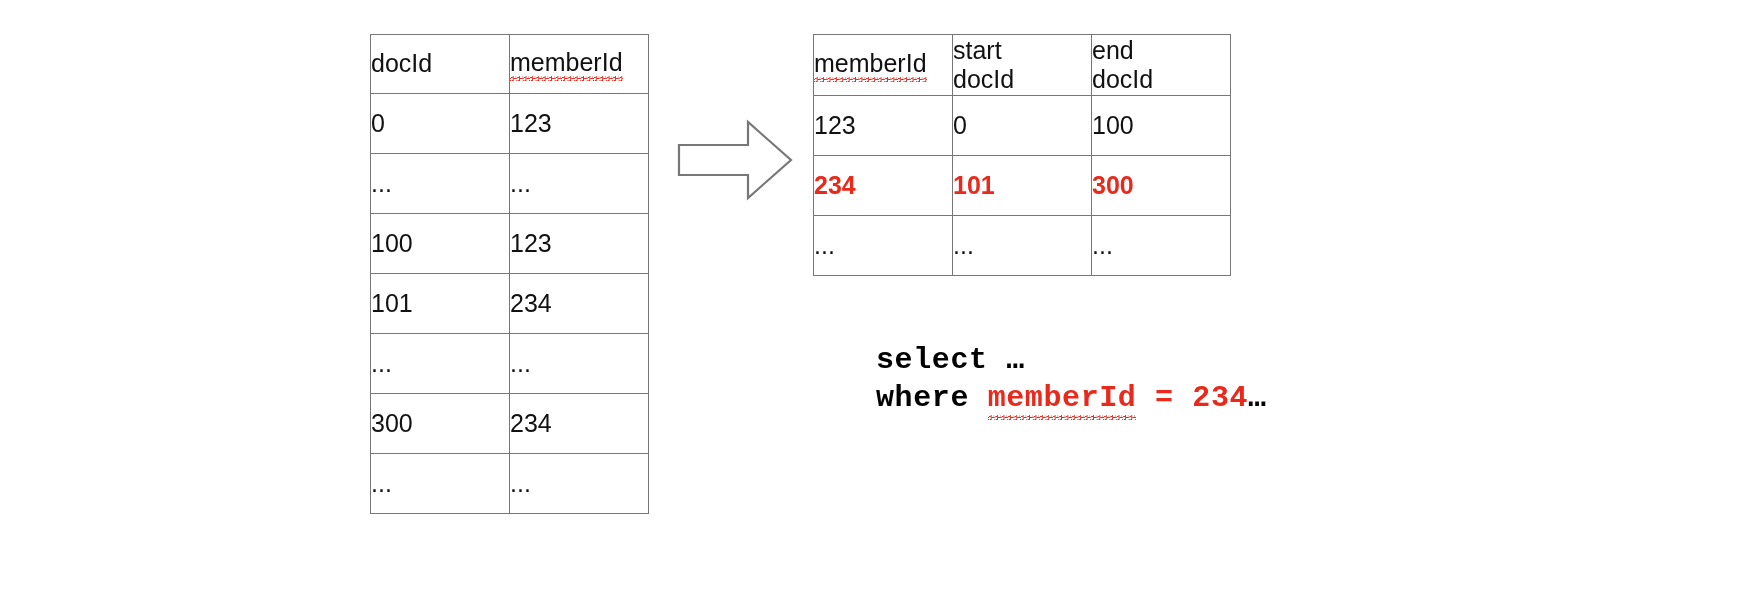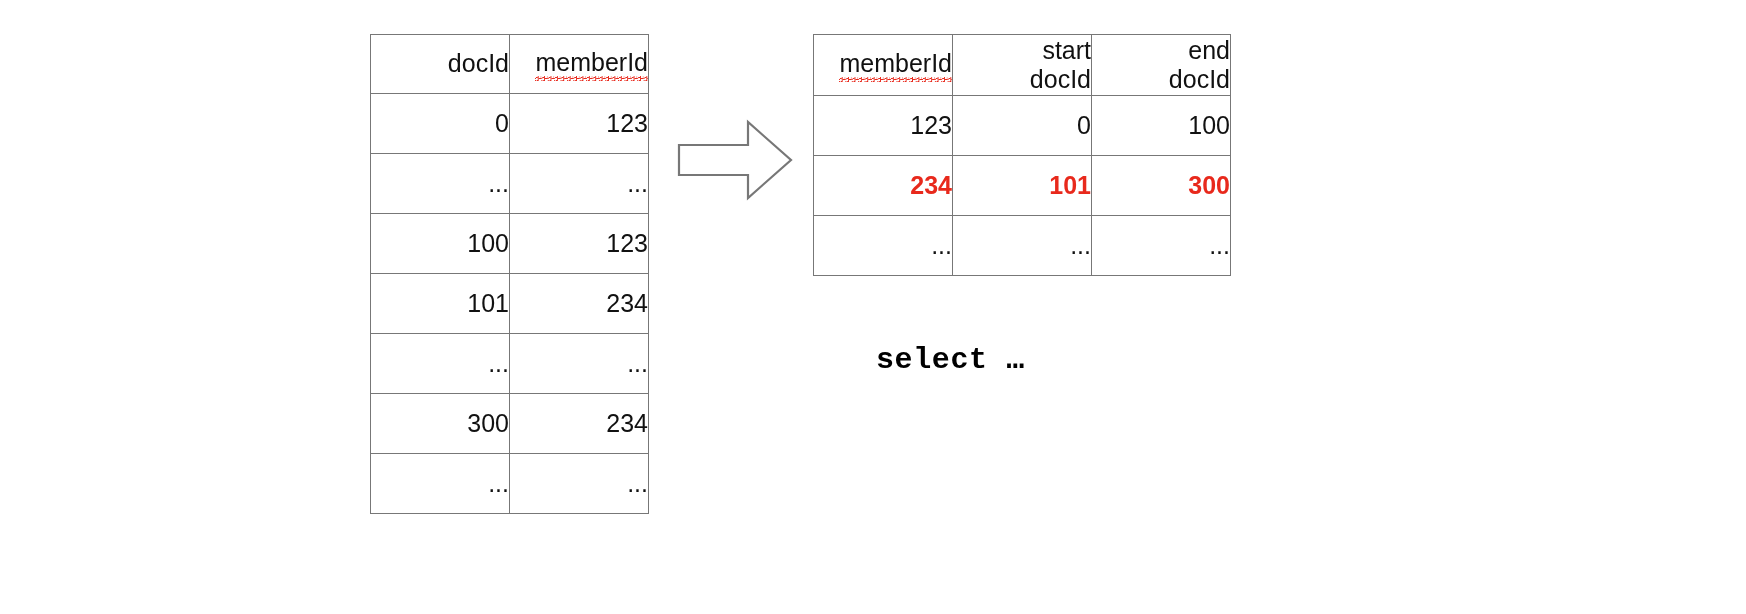--- a/index.html
+++ b/index.html
@@ -17,21 +17,21 @@
   }
 
   
   .grid-table {
     position: absolute;
     border-collapse: collapse;
     background: #ffffff;
   }
   .grid-table td {
     border: 1.6px solid #777777;
-    text-align: right;
+    text-align: left;
     vertical-align: middle;
     font-size: 25px;
     color: #111111;
     padding: 0;
     line-height: 1.18;
     font-family: "Liberation Sans", sans-serif;
   }
   .grid-table td.hdr {
     font-size: 25px;
   }
@@ -175,13 +175,14 @@
     <tr>
       <td>...</td>
       <td>...</td>
       <td>...</td>
     </tr>
   </tbody>
 </table>
 
 <div id="sql-block">
   <span class="line"><span class="kw">select</span><span class="dots-sm"> …</span></span>
+  <span class="line"><span class="kw">where</span><span>&nbsp;</span><span class="red squiggle">memberId</span><span class="red">&nbsp;</span><span class="red">=</span><span class="red">&nbsp;</span><span class="red">234</span><span class="dots-sm">…</span></span>
 </div>
 
 </body></html>

